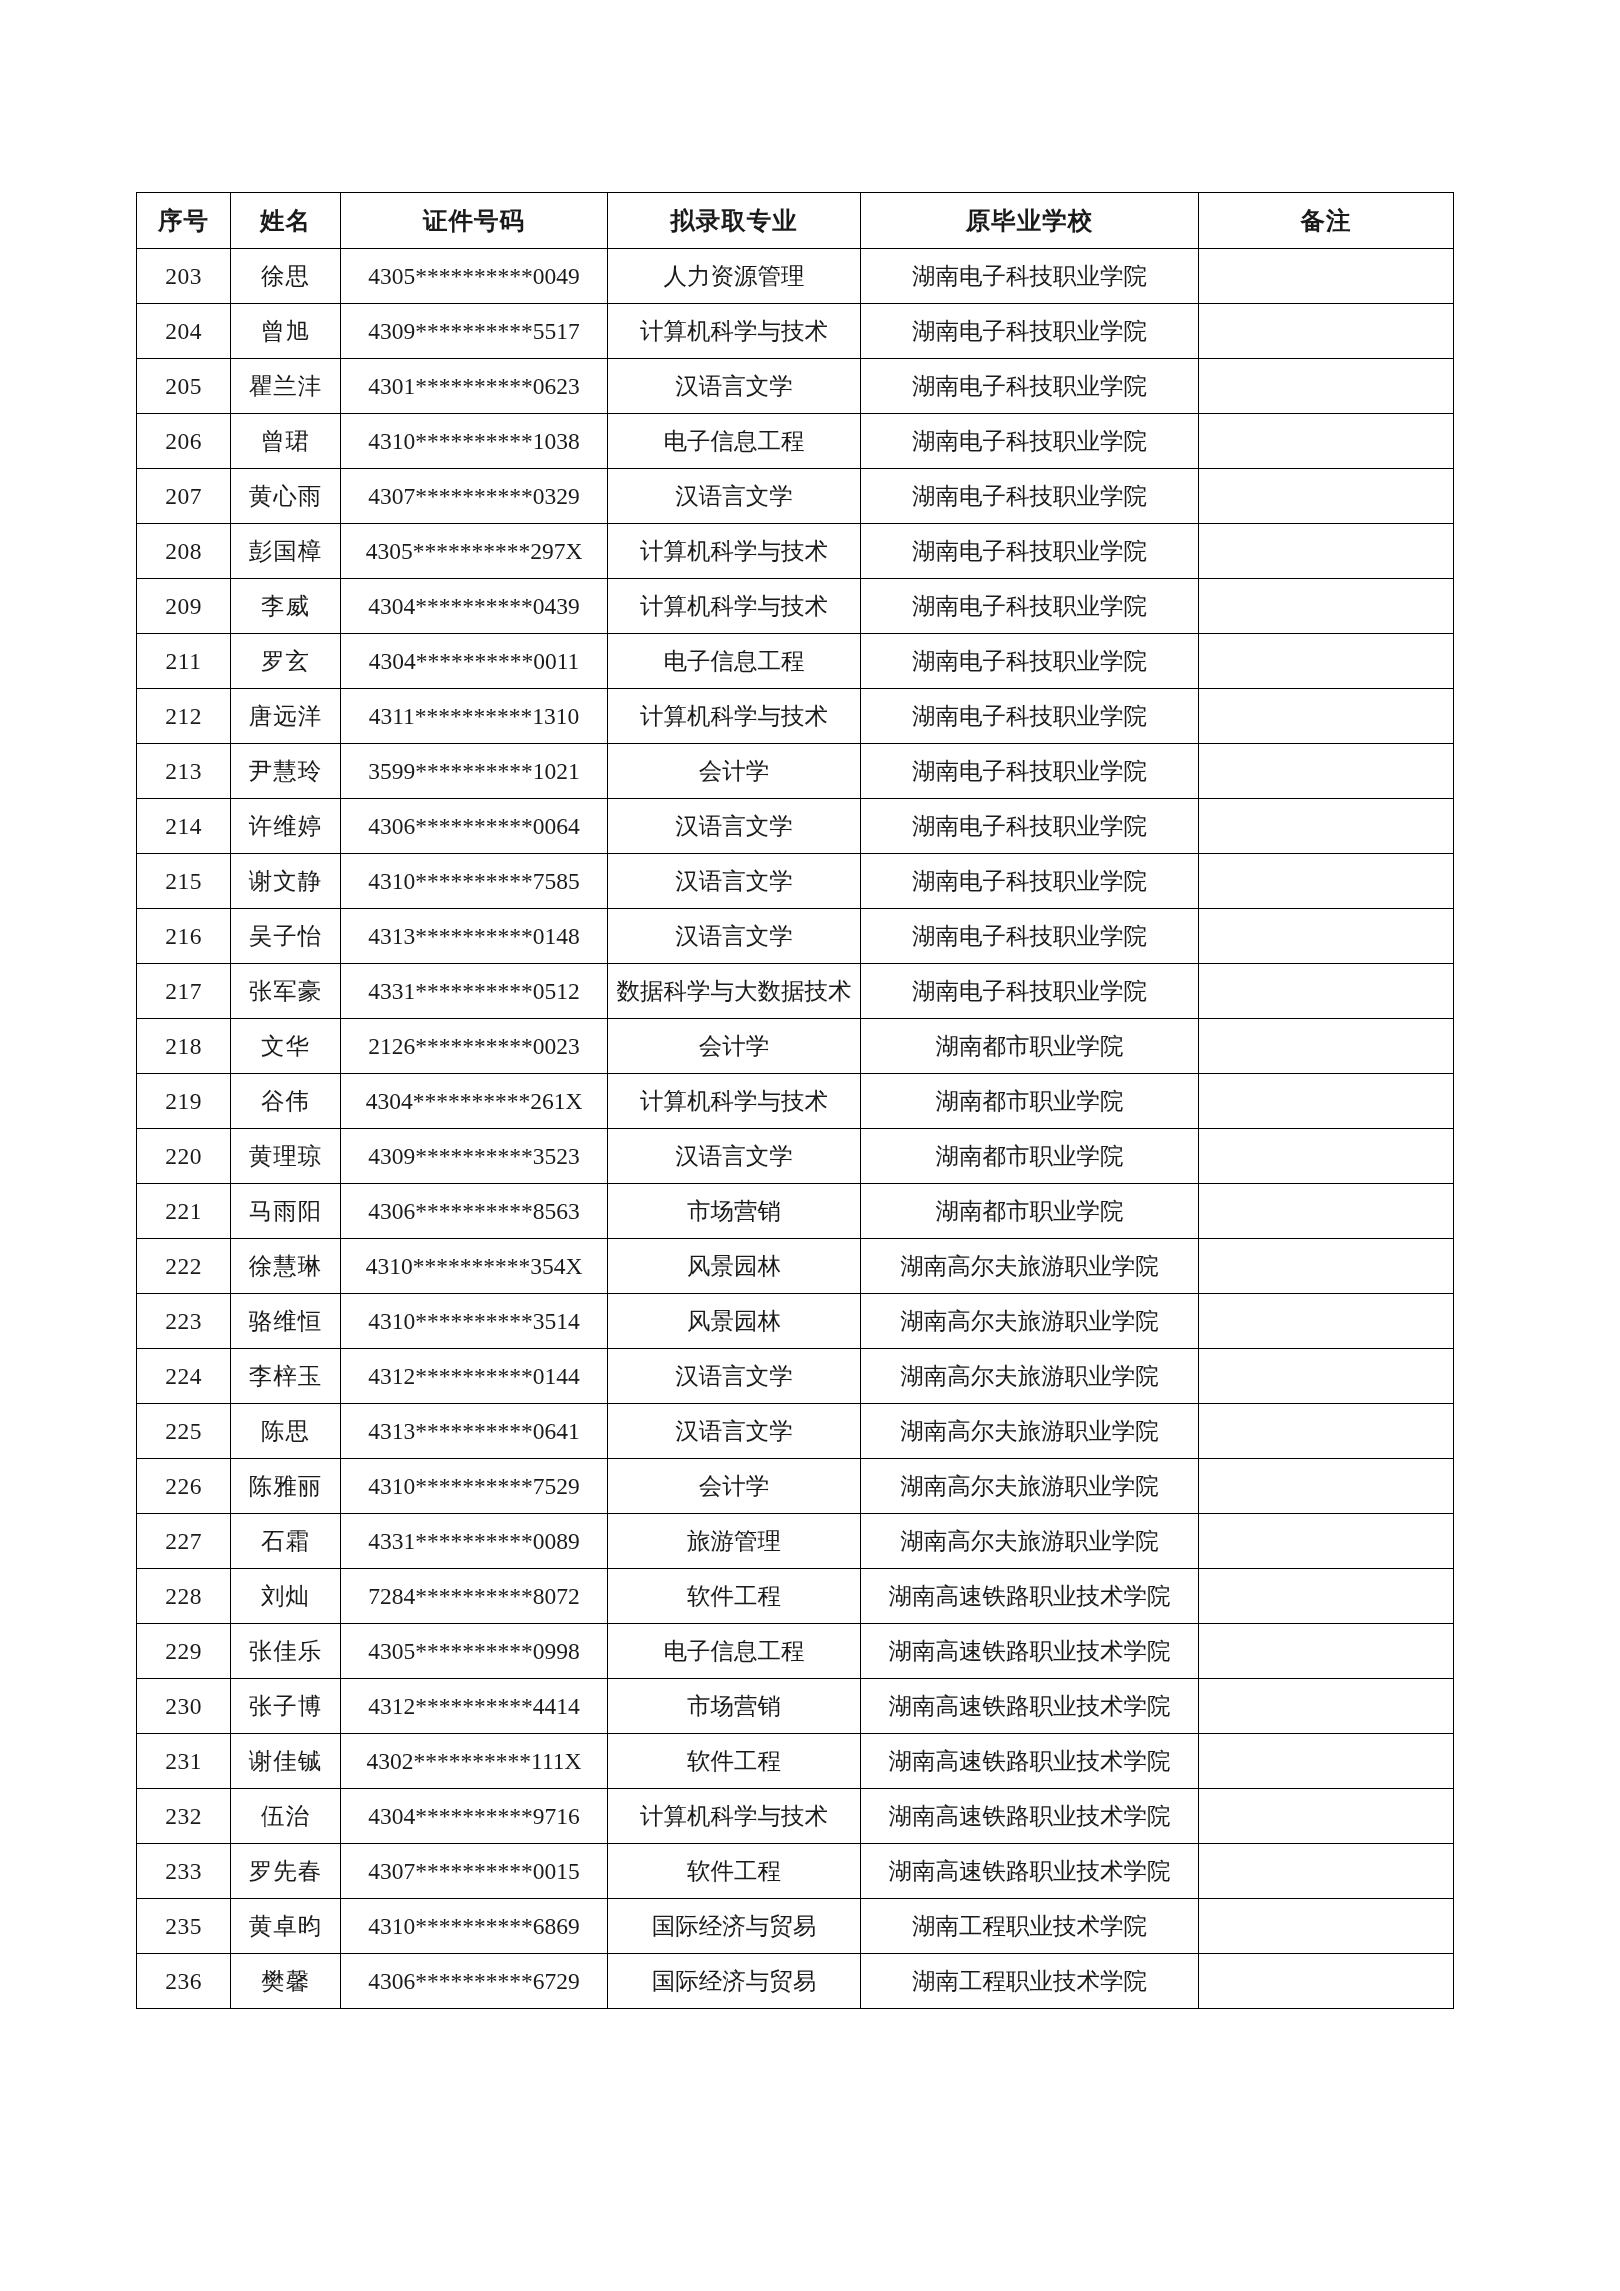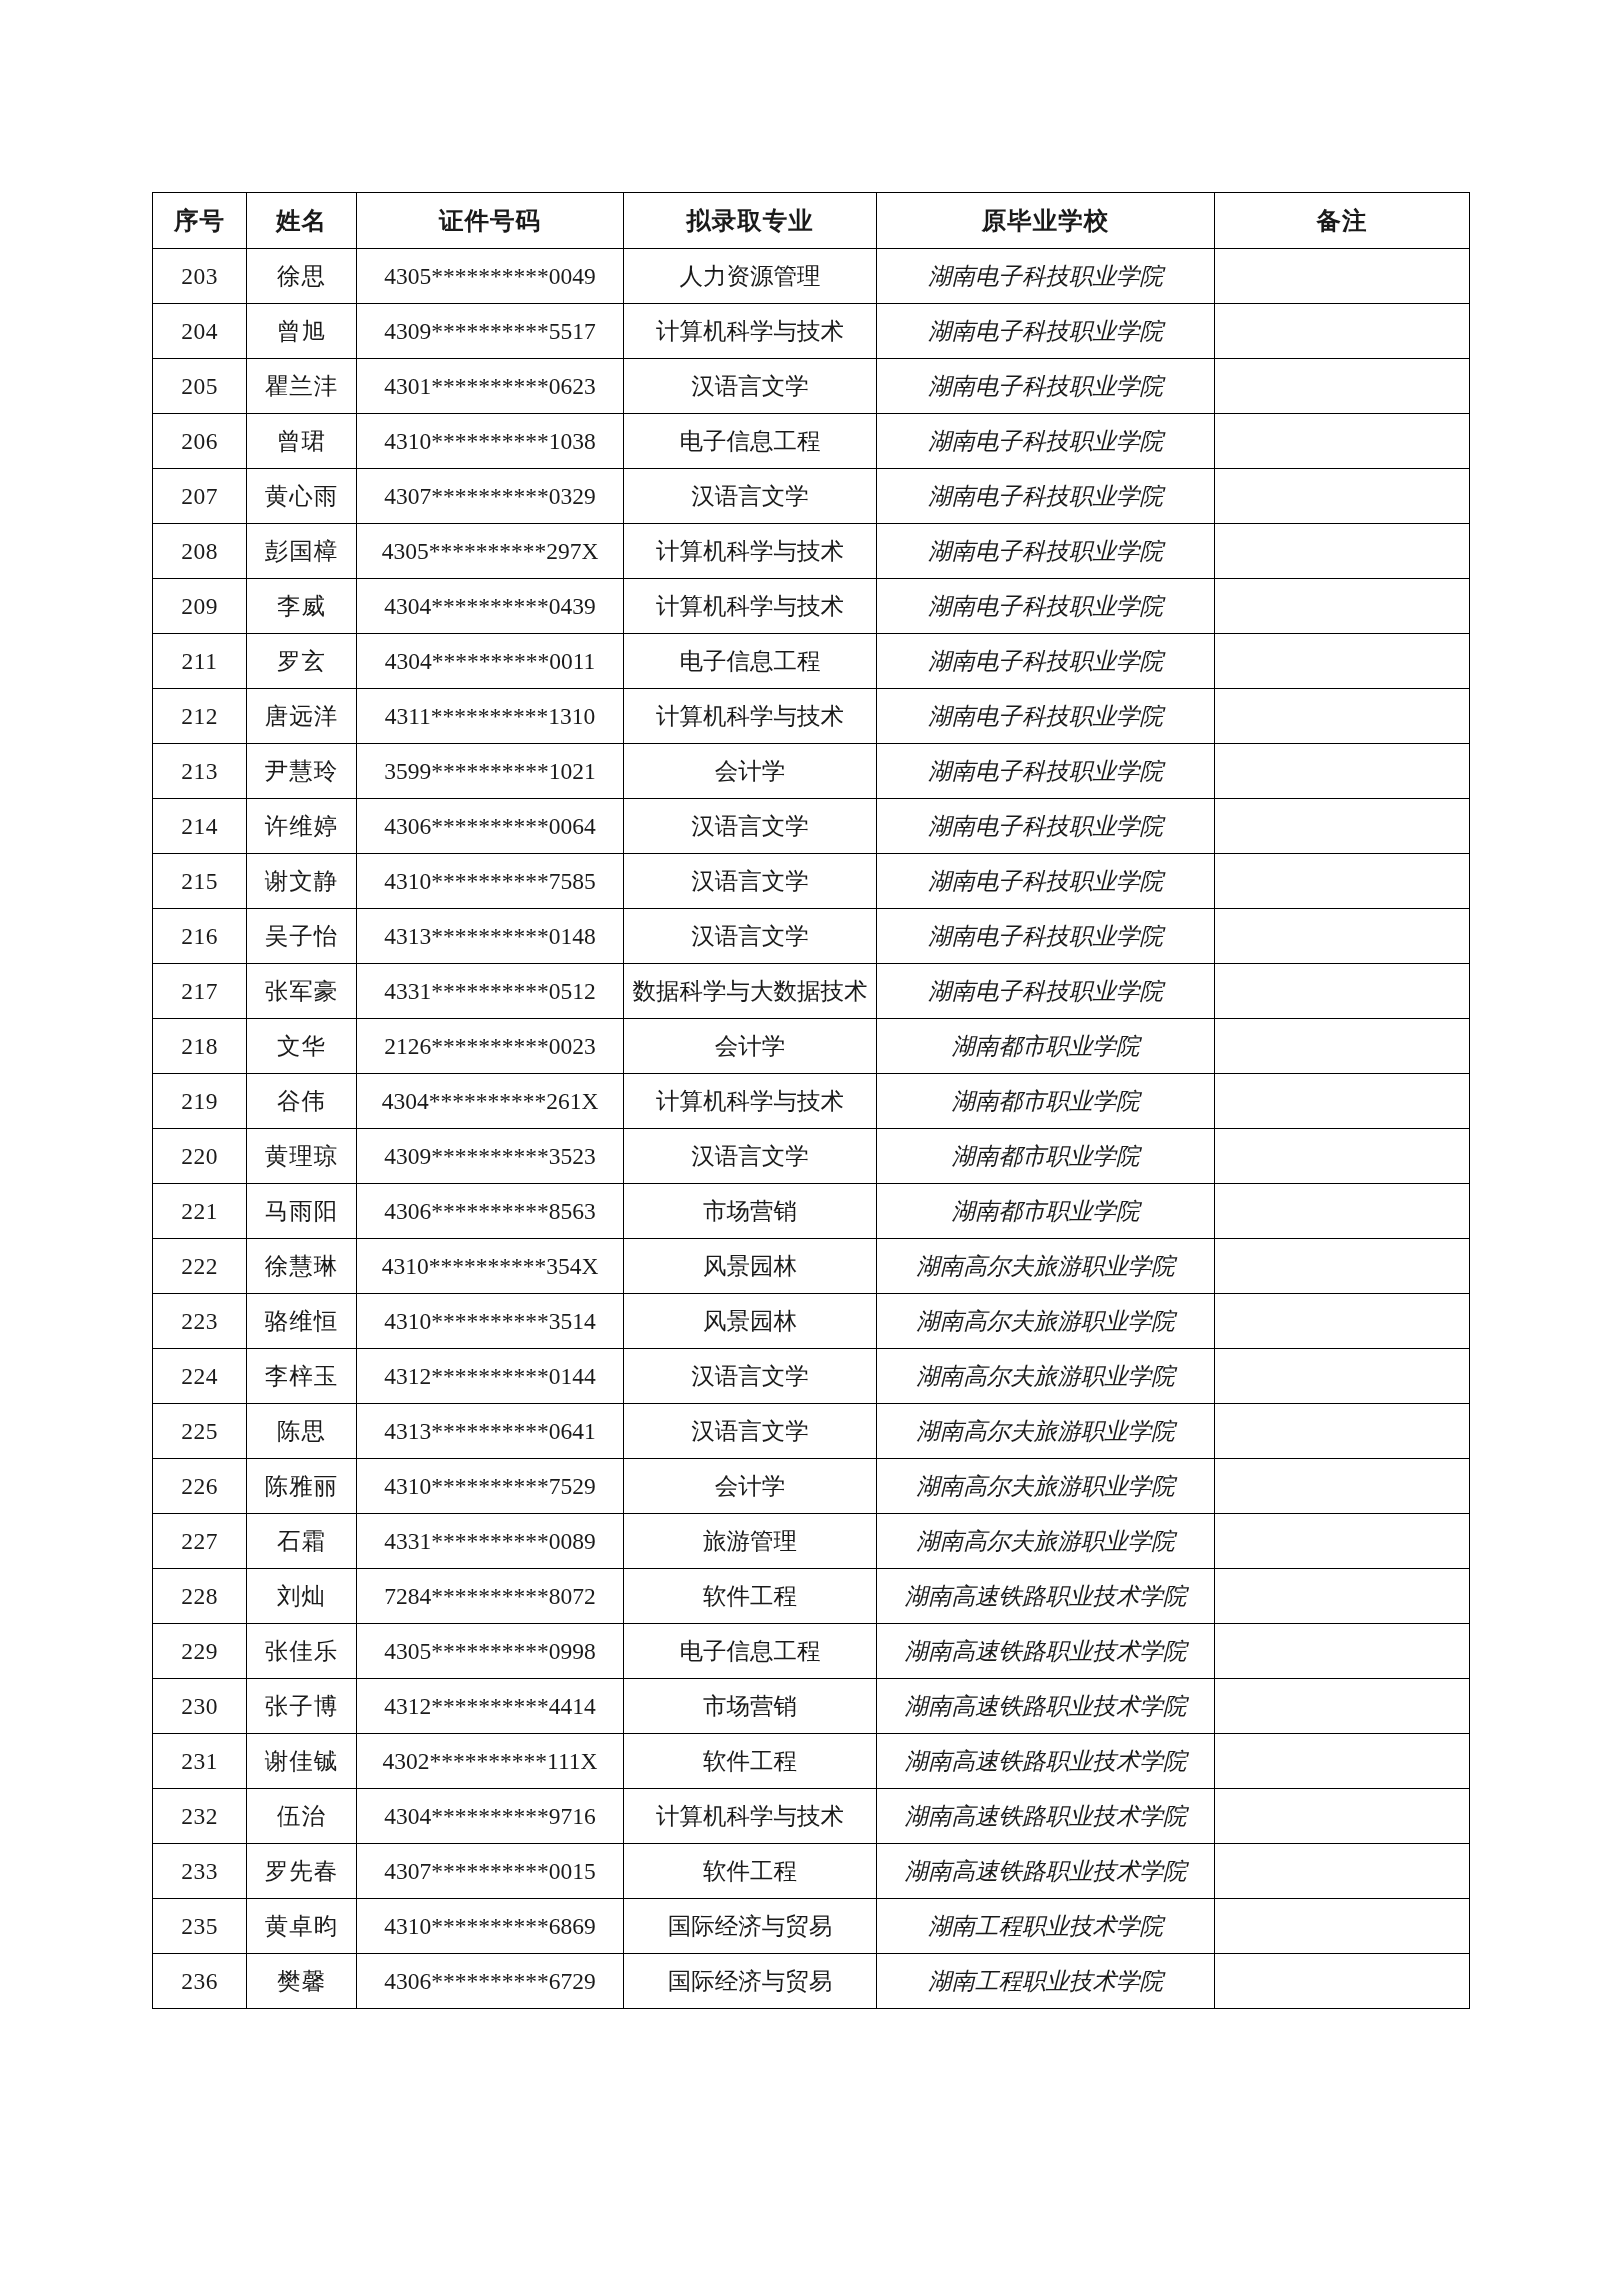--- a/index.html
+++ b/index.html
@@ -18,21 +18,21 @@
   .page {
     position: absolute;
     top: 0;
     left: 0;
     width: 1620px;
     height: 2292px;
     background: #ffffff;
   }
   .table-wrap {
     position: absolute;
-    left: 152px;
+    left: 136px;
     top: 192px;
     width: 1316px;
   }
   table.roster {
     border-collapse: collapse;
     width: 1316px;
     table-layout: fixed;
   }
   table.roster col.c-seq    { width: 94px;  }
   table.roster col.c-name   { width: 110px; }
@@ -60,21 +60,21 @@
     line-height: 55px;
   }
   table.roster tbody td {
     font-weight: normal;
     font-size: 23.5px;
   }
   td.cell-seq  { font-size: 23.5px; letter-spacing: 0.5px; }
   td.cell-name { font-size: 23.5px; letter-spacing: 1px; }
   td.cell-id   { font-size: 23.5px; letter-spacing: 0px; }
   td.cell-major  { font-size: 23.5px; margin-top: 44px; }
-  td.cell-school { font-size: 23.5px; font-style: italic; }
+  td.cell-school { font-size: 23.5px; }
   td.cell-note   { font-size: 23.5px; }
 
   .footer {
     position: absolute;
     left: 0;
     top: 2151px;
     width: 1620px;
     text-align: center;
     font-size: 21.6px;
     letter-spacing: 2px;

